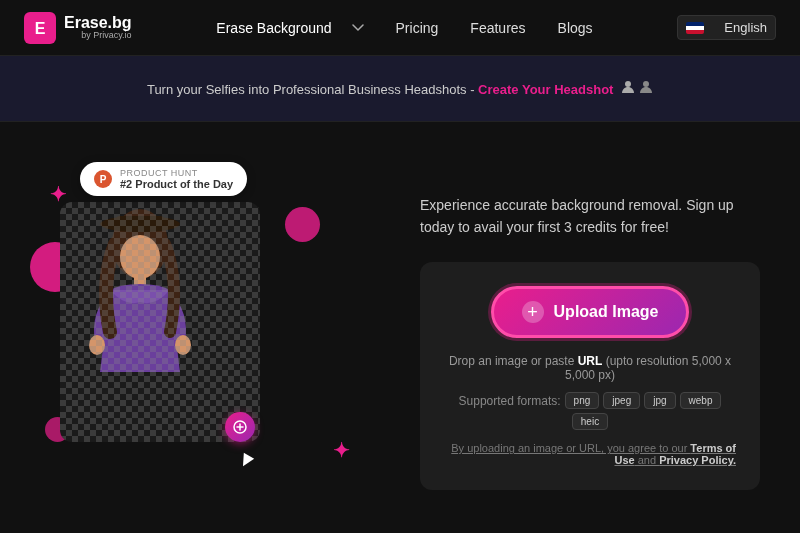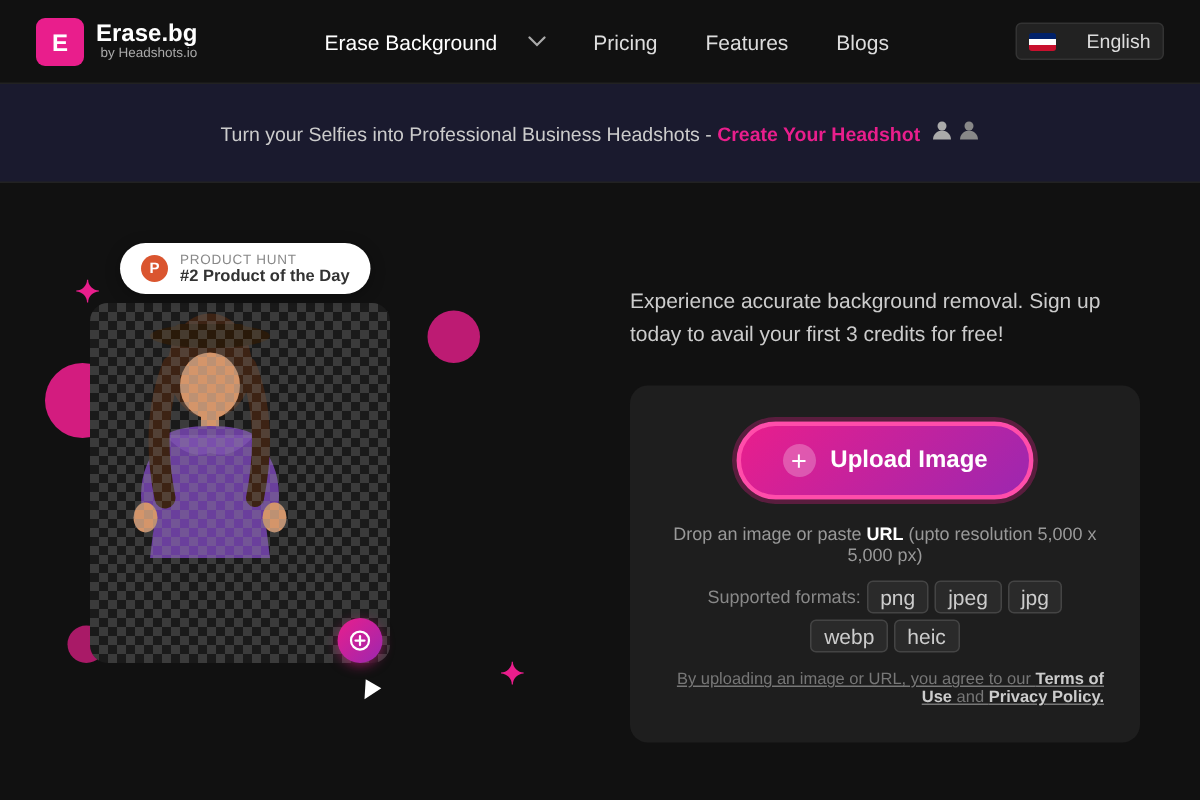--- a/index.html
+++ b/index.html
@@ -348,21 +348,21 @@
       align-items: center;
       justify-content: center;
       gap: 4px;
       flex-wrap: wrap;
     }
     .format-badge {
       background: #2a2a2a;
       border: 1px solid #444;
       border-radius: 4px;
       padding: 2px 8px;
-      font-size: 14px;
+      font-size: 10px;
       color: #ccc;
     }
     .terms-text {
       text-align: right;
       font-size: 11px;
       color: #777;
       text-decoration: underline;
     }
     .terms-link {
       color: #ccc;
@@ -375,21 +375,21 @@
 
 <nav class="navbar">
   <div class="nav-logo">
 
     <svg class="logo-icon" viewBox="0 0 32 32">
       <rect width="32" height="32" rx="6" fill="#e91e8c"></rect>
       <text x="16" y="22" text-anchor="middle" font-size="16" font-weight="bold" fill="white">E</text>
     </svg>
     <div class="logo-text">
       <span class="logo-erase">Erase.bg</span>
-      <span class="logo-sub">by Headshots.io</span>
+      <span class="logo-sub">by Privacy.io</span>
     </div>
   </div>
 
   <div class="nav-links">
     <span class="nav-link nav-link-active">
       <span>Erase Background</span>
       <svg class="chevron-icon" viewBox="0 0 12 8">
         <path d="M1 1l5 5 5-5" stroke="#aaa" stroke-width="1.5" fill="none" stroke-linecap="round"></path>
       </svg>
     </span>

